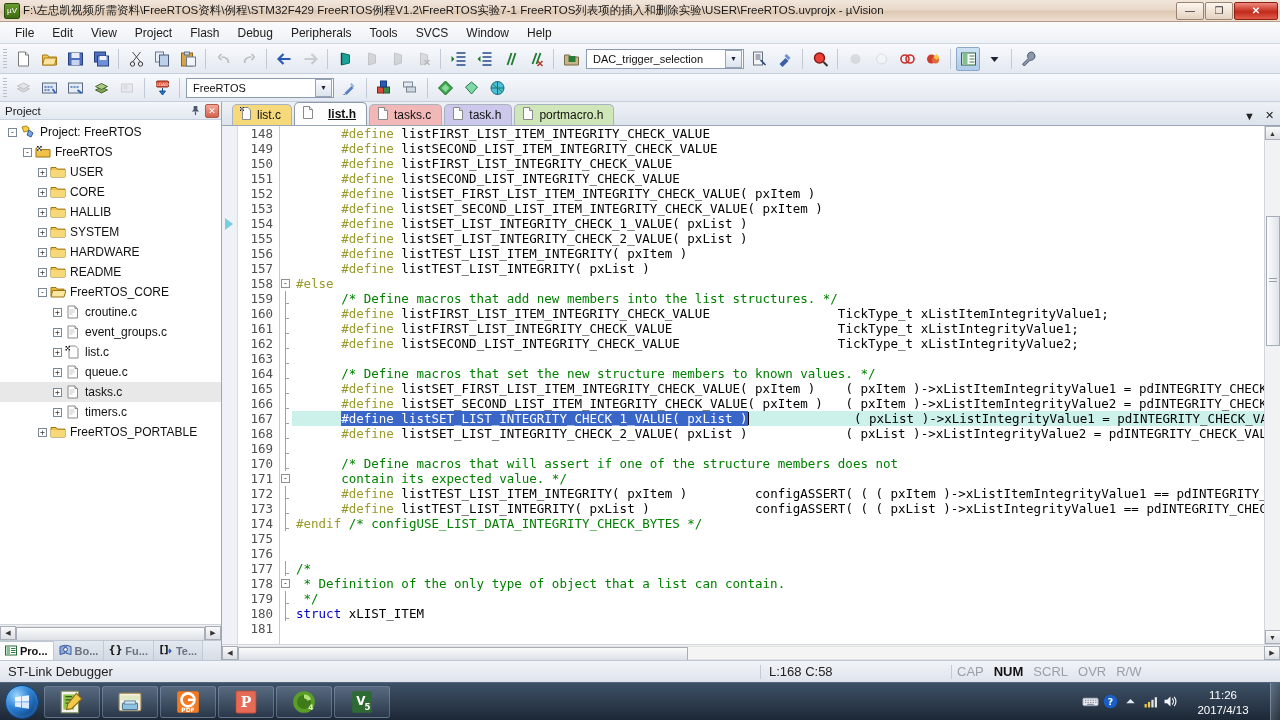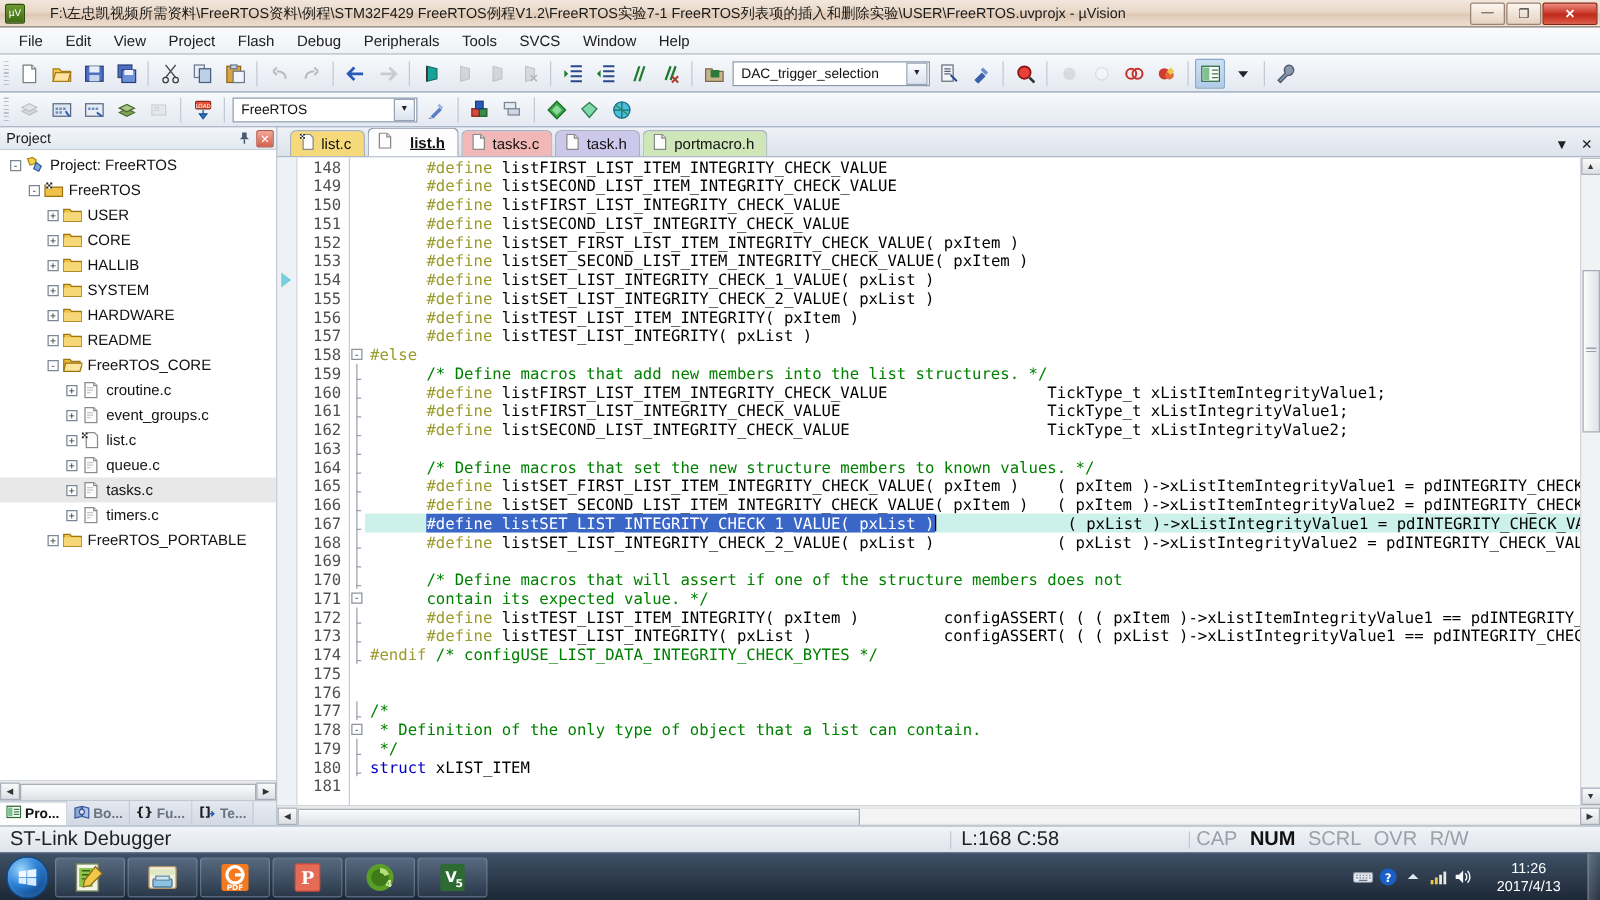--- a/index.html
+++ b/index.html
@@ -14,21 +14,21 @@
   #app { position: relative; width: 1280px; height: 720px; }
 
   
   .titlebar {
     position: absolute; left: 0; top: 0; width: 1280px; height: 22px;
     background: linear-gradient(to bottom, #f2e6dc 0%, #e8d8c8 45%, #dfc9b5 55%, #edded0 100%);
     border-bottom: 1px solid #b59b85;
     display: flex; align-items: center;
   }
   .title-icon {
-    width: 16px; height: 16px; margin-left: 4px; margin-right: 20px;
+    width: 16px; height: 16px; margin-left: 4px; margin-right: 3px;
     background: linear-gradient(to bottom, #6b9b2f, #3d6b12);
     border: 1px solid #2d4d0c; border-radius: 2px;
     color: #fff; font-size: 8px; font-weight: normal;
     display: flex; align-items: center; justify-content: center;
     flex: 0 0 auto;
   }
   .title-text {
     flex: 1 1 auto; font-size: 11.5px; color: #1a1a1a;
     white-space: nowrap; overflow: hidden;
     font-family: "Liberation Sans", sans-serif;
@@ -245,21 +245,21 @@
   .editor-hscroll {
     height: 16px; background: #f0f1f3; border-top: 1px solid #d2d6dc;
     display: flex; align-items: center; flex: 0 0 auto;
   }
 
   
   .statusbar {
     position: absolute; left: 0; top: 660px; width: 1280px; height: 22px;
     background: linear-gradient(to bottom,#f1f4f8,#dfe4ec);
     border-top: 1px solid #bfc7d2;
-    display: flex; align-items: center; font-size: 16px; color: #222;
+    display: flex; align-items: center; font-size: 13px; color: #222;
   }
   .st-seg { padding: 0 8px; white-space: nowrap; }
   .st-sep { width: 1px; height: 14px; background: #c3cad4; }
   .st-ind { padding: 0 5px; color: #9aa0a8; }
   .st-ind.on { color: #111; font-weight: bold; }
 
   
   .taskbar {
     position: absolute; left: 0; top: 682px; width: 1280px; height: 38px;
     background: linear-gradient(to bottom, rgba(62,80,100,.94), rgba(28,38,52,.97));

